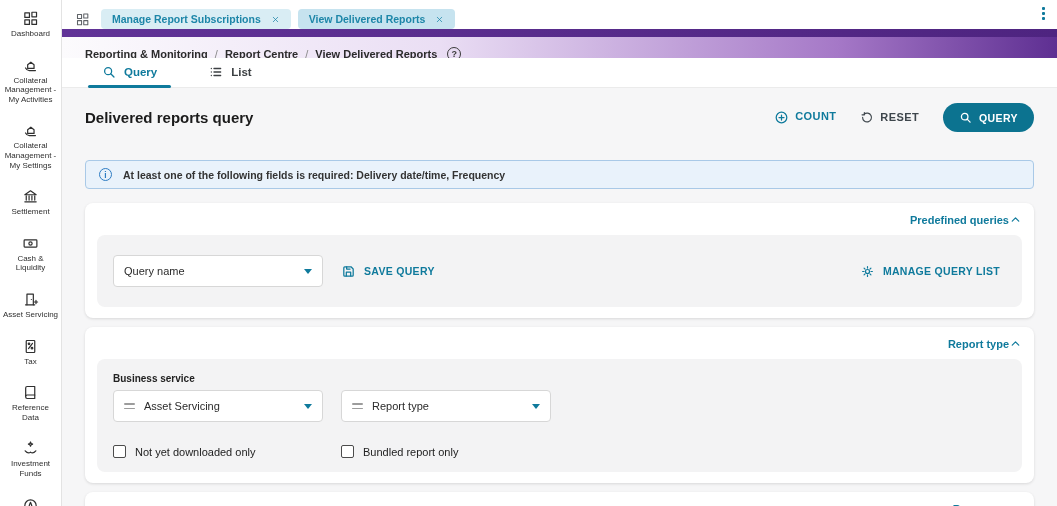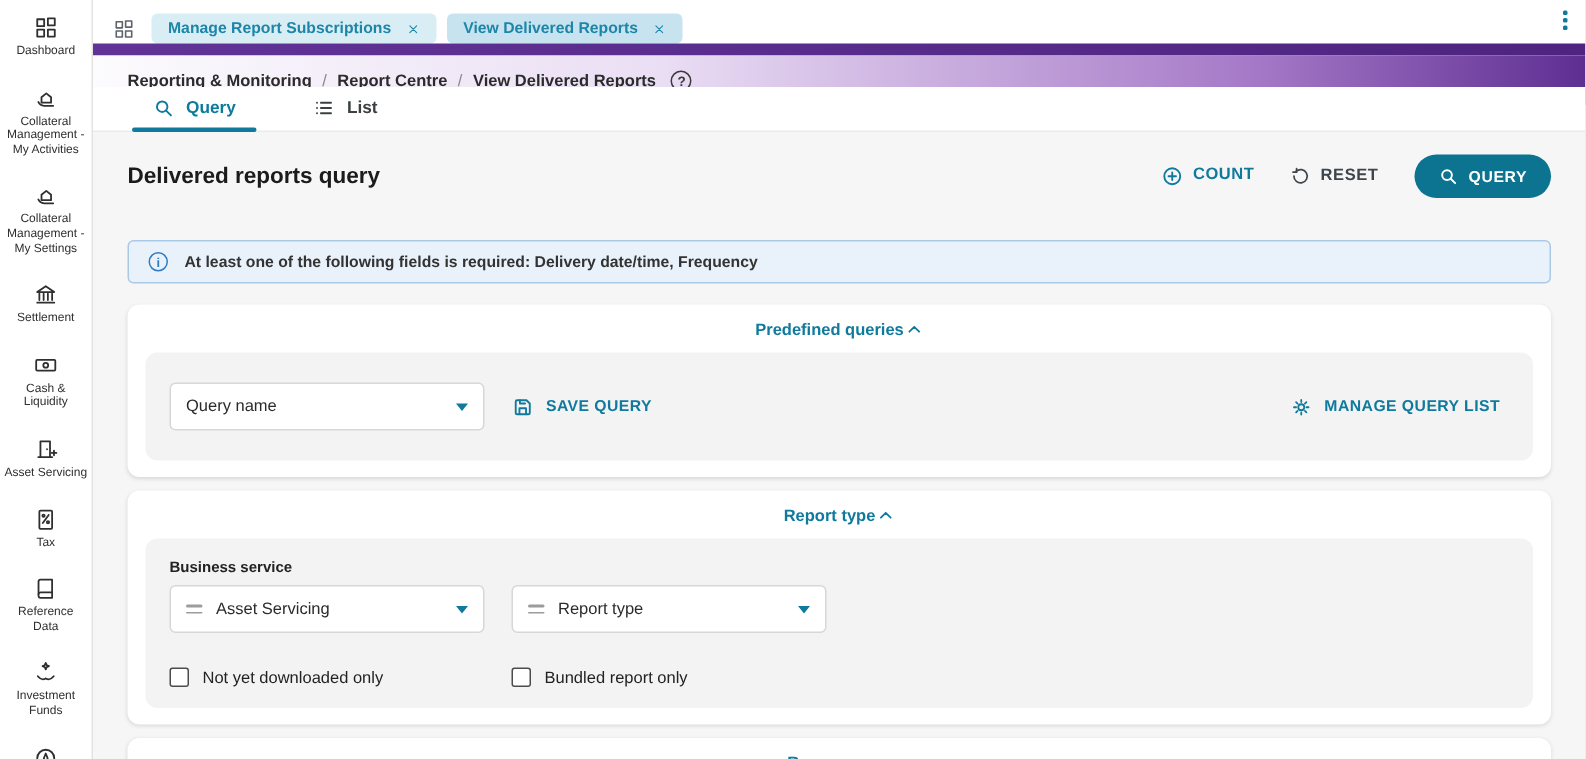--- a/index.html
+++ b/index.html
@@ -69,21 +69,21 @@
     cursor:pointer;font-family:inherit}
 
   .banner{display:flex;align-items:center;gap:11px;background:#e9f2fb;border:1px solid #a9c9e7;
     border-radius:4px;height:29px;padding:0 13px;font-size:10.5px;font-weight:bold;color:#333;
     margin-bottom:14px}
   .info-ic{width:13px;height:13px;border:1.5px solid #2e7cc3;border-radius:50%;color:#2e7cc3;
     font-size:8.5px;font-weight:bold;display:flex;align-items:center;justify-content:center;flex-shrink:0}
 
   .card{background:#fff;border-radius:8px;box-shadow:0 1px 3px rgba(0,0,0,.12);
     padding:10px 12px 11px;margin-bottom:9px}
-  .card-head{display:flex;justify-content:center;align-items:center;margin-bottom:9px}
+  .card-head{display:flex;justify-content:flex-end;align-items:center;margin-bottom:9px}
   .card-title{font-size:11px;font-weight:bold;color:#0f7a9c}
   .chev{cursor:pointer}
   .chev svg{stroke:#0f7a9c;fill:none;stroke-width:2.2;stroke-linecap:round;stroke-linejoin:round}
   .panel{background:#f3f3f4;border-radius:8px;padding:14px 16px}
 
   .row-flex{display:flex;align-items:center}
   .dd{background:#fff;border:1px solid #d7d7d7;border-radius:4px;height:32px;width:210px;
     display:flex;align-items:center;padding:0 10px;font-size:11px;color:#2b2b2b;gap:9px;cursor:pointer}
   .dd .grow{flex:1}
   .caret{width:0;height:0;border-left:4.5px solid transparent;border-right:4.5px solid transparent;

